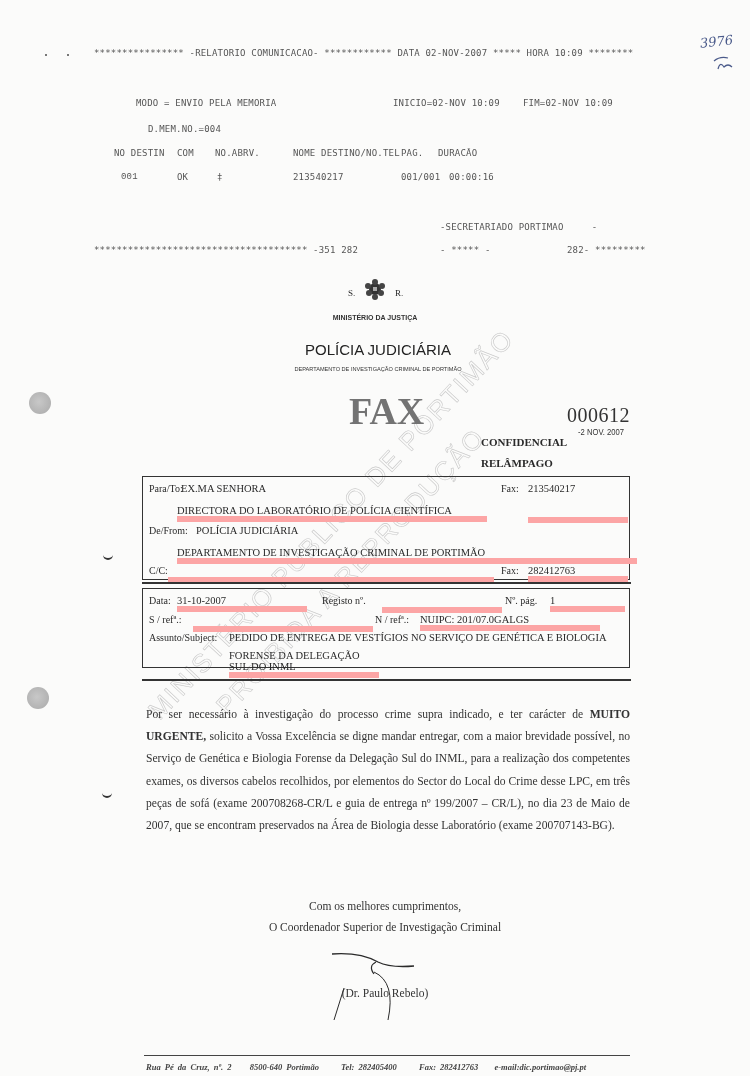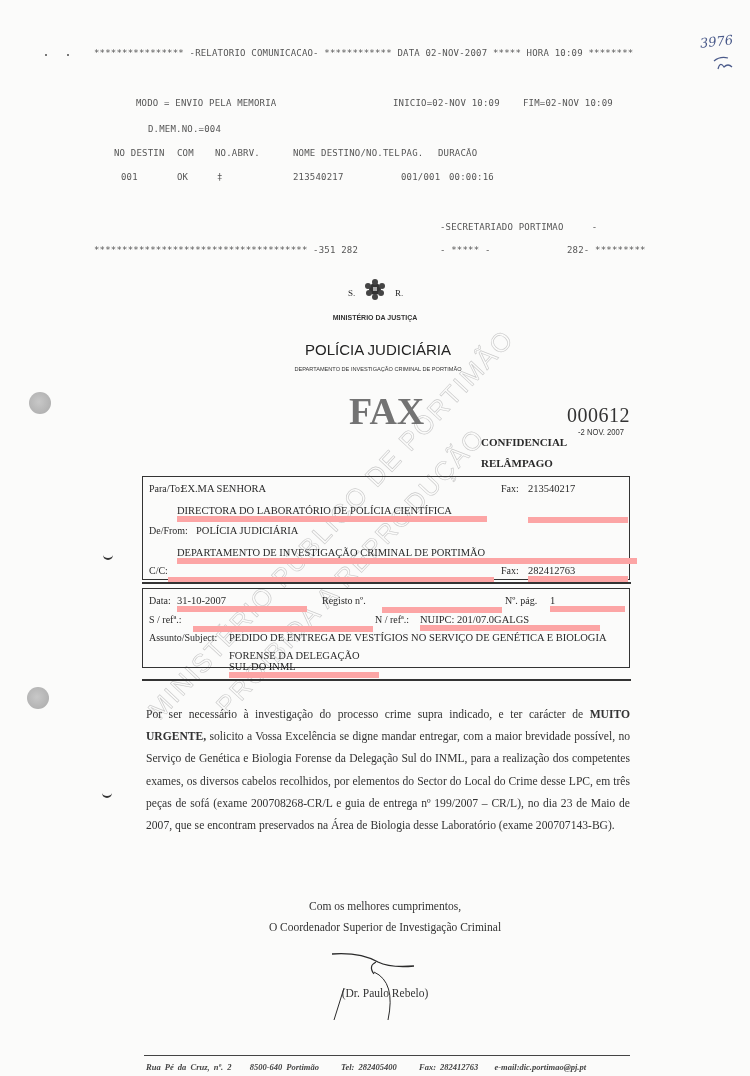--- a/index.html
+++ b/index.html
@@ -49,21 +49,21 @@
 <div class="abs mono" style="left:523px; top:98px;">FIM=02-NOV 10:09</div>
 <div class="abs mono" style="left:148px; top:124px;">D.MEM.NO.=004</div>
 
 <div class="abs mono" style="left:114px; top:148px;">NO DESTIN</div>
 <div class="abs mono" style="left:177px; top:148px;">COM</div>
 <div class="abs mono" style="left:215px; top:148px;">NO.ABRV.</div>
 <div class="abs mono" style="left:293px; top:148px;">NOME DESTINO/NO.TEL</div>
 <div class="abs mono" style="left:401px; top:148px;">PAG.</div>
 <div class="abs mono" style="left:438px; top:148px;">DURACÃO</div>
 
-<div class="abs mono" style="left:121px; top:172px;">001</div>
+<div class="abs mono" style="left:121px; top:172px;font-family:Liberation Mono, monospace;">001</div>
 <div class="abs mono" style="left:177px; top:172px;">OK</div>
 <div class="abs mono" style="left:217px; top:172px;">‡</div>
 <div class="abs mono" style="left:293px; top:172px;">213540217</div>
 <div class="abs mono" style="left:401px; top:172px;">001/001</div>
 <div class="abs mono" style="left:449px; top:172px;">00:00:16</div>
 
 <div class="abs mono" style="left:440px; top:222px;">-SECRETARIADO PORTIMAO     -</div>
 <div class="abs mono" style="left:94px; top:245px;">************************************** -351 282</div>
 <div class="abs mono" style="left:440px; top:245px;">- ***** -</div>
 <div class="abs mono" style="left:567px; top:245px;">282- *********</div>

